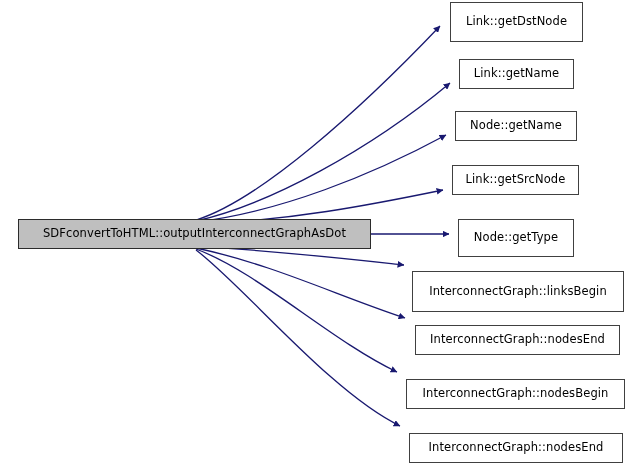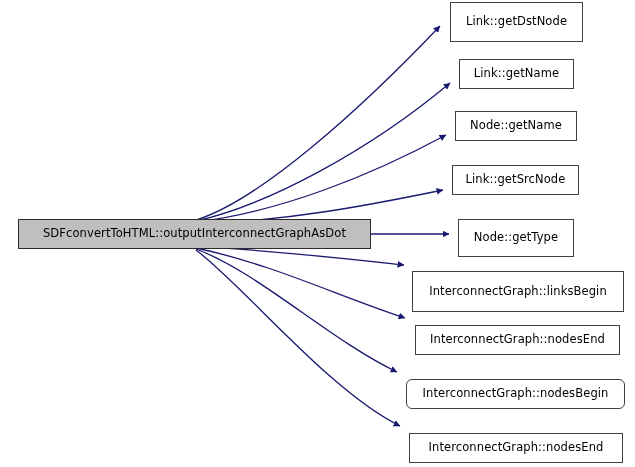--- a/index.html
+++ b/index.html
@@ -100,21 +100,21 @@
   </div>
 
   <div class="node-box" style="left:412px; top:271px; width:212px; height:41px;">
     <span class="node-label">InterconnectGraph::linksBegin</span>
   </div>
 
   <div class="node-box" style="left:415px; top:325px; width:205px; height:30px;">
     <span class="node-label">InterconnectGraph::nodesEnd</span>
   </div>
 
-  <div class="node-box" style="left:406px; top:379px; width:219px; height:30px;border-radius:6px;">
+  <div class="node-box" style="left:406px; top:379px; width:219px; height:30px;">
     <span class="node-label">InterconnectGraph::nodesBegin</span>
   </div>
 
   <div class="node-box" style="left:409px; top:433px; width:214px; height:30px;text-align:center;">
     <span class="node-label">InterconnectGraph::nodesEnd</span>
   </div>
 
 </div>
 
 </body></html>

